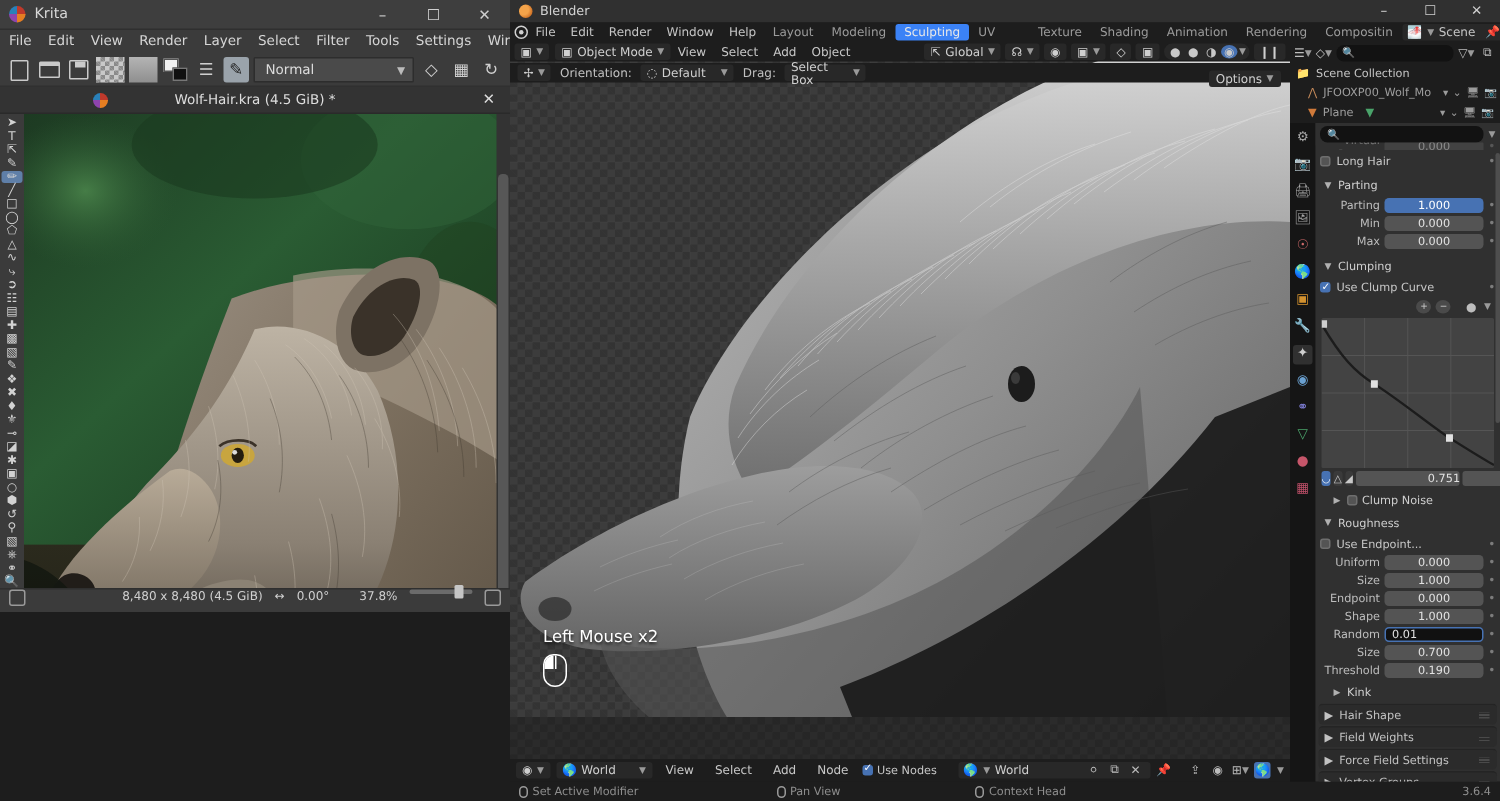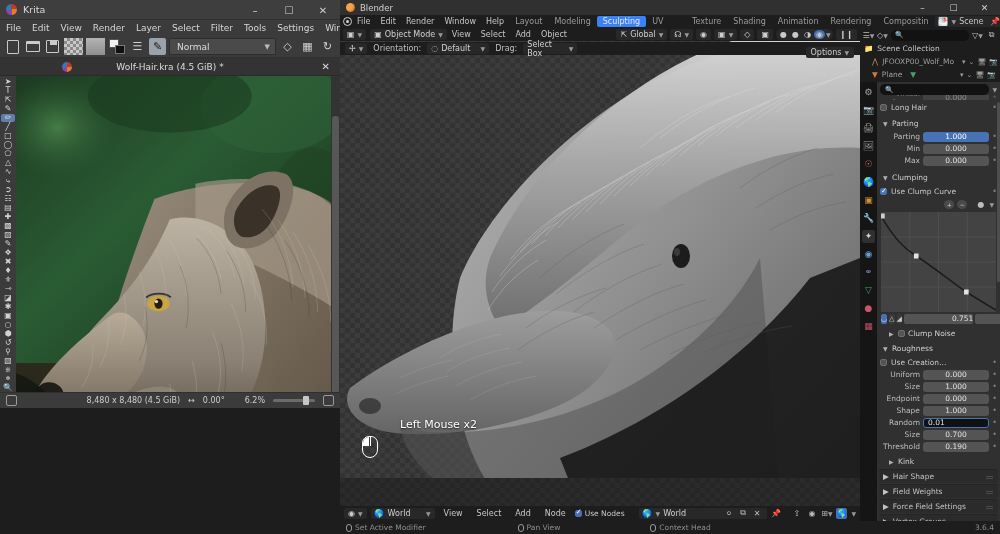--- a/index.html
+++ b/index.html
@@ -87,21 +87,21 @@
   }
   .k-tool.sel { background: #5f7fa8; }
   .k-canvaswrap { flex: 1; position: relative; background: #2b2b2b; overflow: hidden; }
   .k-canvas { position: absolute; inset: 0; }
   .k-scroll-v {
     position: absolute; right: 0; top: 0; bottom: 0; width: 9px; background: #333;
   }
   .k-scroll-v .thumb { position: absolute; left: 1px; right:1px; top: 40px; height: 300px; background: #575757; border-radius: 3px; }
   .k-status {
     position: absolute; left: 0; bottom: 0; width: 340px; height: 16px;
-    background: #3b3b3b; display: flex; align-items: center; gap: 8px;
+    background: #3b3b3b; display: flex; align-items: flex-start; gap: 8px;
     padding: 0 6px; font-size: 8px; color: #cfcfcf; border-top: 1px solid #2f2f2f;
   }
   .k-status .sep { flex: 1; }
   .k-zoomslider { width: 42px; height: 3px; background: #6b6b6b; position: relative; border-radius: 2px; }
   .k-zoomslider .h { position:absolute; left:30px; top:-3px; width:6px; height:9px; background:#c6c6c6; border-radius:1px; }
   .k-statbox { width: 11px; height: 11px; border: 1px solid #9a9a9a; border-radius: 2px; }
 
   
   #blender {
     position: absolute; left: 340px; top: 0; width: 660px; height: 534px;
@@ -176,21 +176,20 @@
     background-size: 10px 10px; background-position: 0 0, 5px 5px;
   }
   .b-grid { position: absolute; inset: 0; }
   .b-options {
     position: absolute; right: 6px; top: 19px; display:flex; align-items:center; gap:3px;
     background: #282828; border-radius: 2px; padding: 1px 5px; font-size: 8px; color: #cfcfcf; z-index: 5;
   }
   .b-hint {
     position: absolute; left: 22px; top: 390px; z-index: 6; color: #fff; font-size: 11px;
     text-shadow: 0 1px 2px rgba(0,0,0,.8);
-    margin-left: 38px;
   }
   .b-mouseicon {
     position: absolute; left: 22px; top: 408px; width: 16px; height: 22px;
     border: 1.6px solid #fff; border-radius: 7px 7px 8px 8px; z-index: 6;
     background: transparent;
   }
   .b-mouseicon::before {
     content: ''; position: absolute; left: 0; top: 0; width: 6px; height: 9px;
     background: #fff; border-radius: 6px 0 0 0;
   }
@@ -550,21 +549,21 @@
         </div>
       </div>
     </div>
 
     <div class="k-status">
       <div class="k-statbox"></div>
       <div class="sep"></div>
       <span>8,480 x 8,480 (4.5 GiB)</span>
       <span>↔</span>
       <span>0.00°</span>
-      <span style="margin-left:12px;">6.2%</span>
+      <span style="margin-left:12px;">37.8%</span>
       <div class="k-zoomslider">
           <div class="h"></div>
         </div>
       <div class="k-statbox"></div>
     </div>
   </div>
 
   <div id="blender">
 
     <div class="b-titlebar">
@@ -988,21 +987,21 @@
           <div class="b-cb"></div>
           <span>Clump Noise</span>
         </div>
 
         <div class="b-panel-hd" style="margin-top:2px;">
           <span class="tri">▼</span>
           <span>Roughness</span>
         </div>
         <div class="b-cbrow">
           <div class="b-cb"></div>
-          <span class="b-cblabel">Use Creation...</span>
+          <span class="b-cblabel">Use Endpoint...</span>
           <span style="flex:1"></span>
           <div class="b-pdot">•</div>
         </div>
         <div class="b-prow">
           <div class="b-plabel">Uniform</div>
           <div class="b-pfield">0.000</div>
           <div class="b-pdot">•</div>
         </div>
         <div class="b-prow">
           <div class="b-plabel">Size</div>

